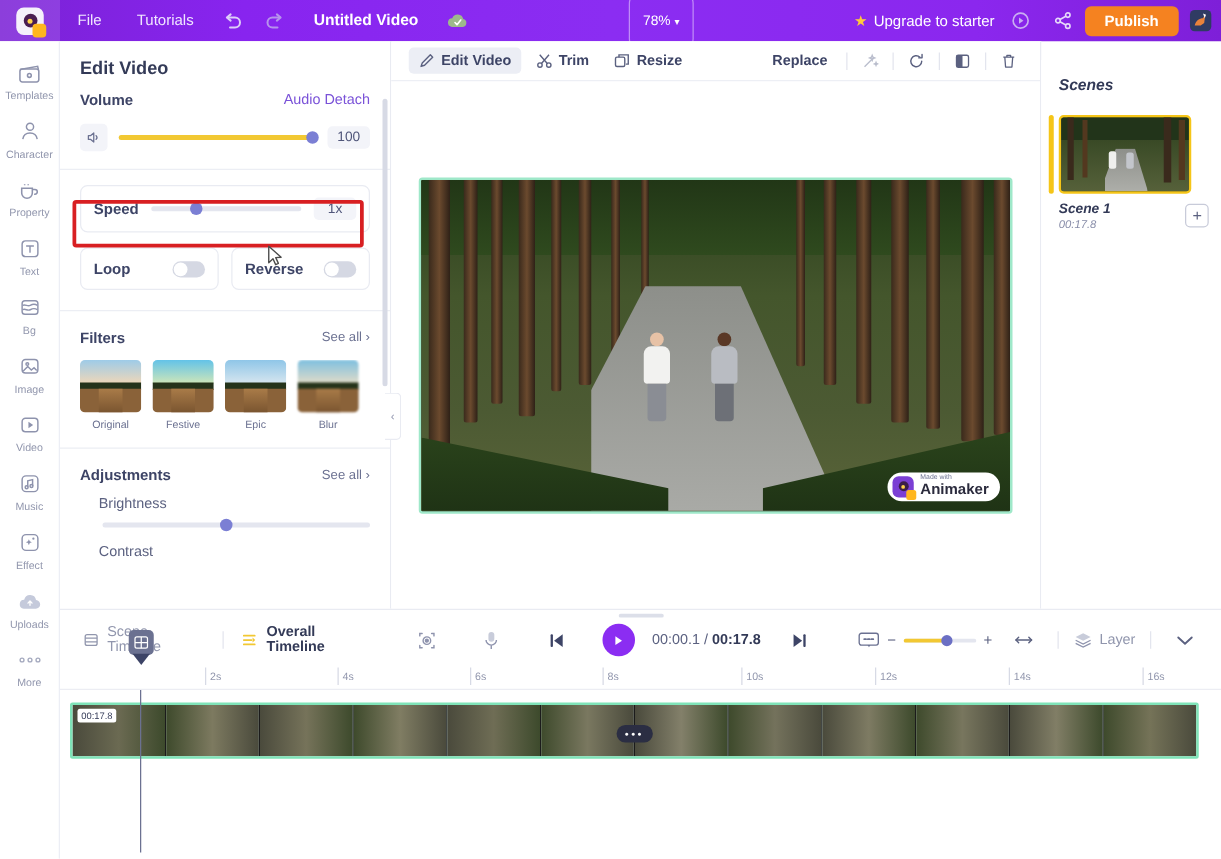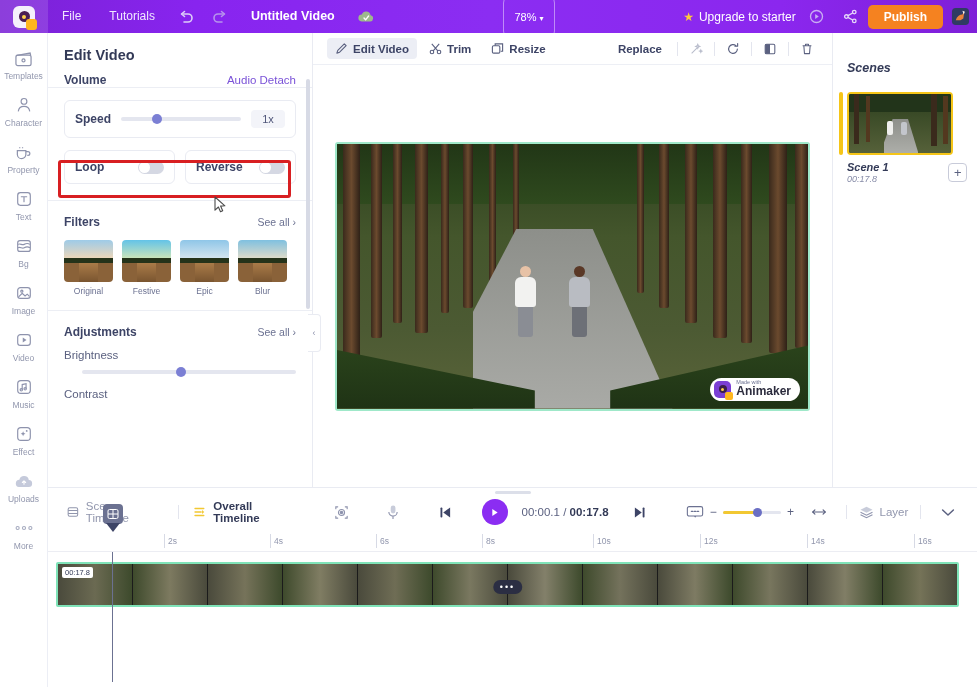--- a/index.html
+++ b/index.html
@@ -110,21 +110,21 @@
   .filt-img { width:49px;height:42px;border-radius:4px; position:relative; overflow:hidden;
       background: linear-gradient(#bfe6f7 0%, #dfeef7 30%, #2d3a1c 46%, #7a5a36 60%, #96apx 100%); }
   .filt-cap { font-size:8.5px; color:#6b7191; text-align:center; margin-top:4px; }
   .sky { position:absolute;left:0;top:0;width:100%;height:45%; }
   .dk  { position:absolute;left:0;top:42%;width:100%;height:14%; background:#25331a;}
   .dock{ position:absolute;left:0;top:54%;width:100%;height:46%; background:#8a6239;}
   .dock::after{content:"";position:absolute;left:30%;top:0;width:40%;height:100%;
       background:linear-gradient(#a97b48,#7a5530);}
 
   .adj-slider-row { margin-top: 10px; }
-  .adj-name { font-size: 11.5px; color: #5b6180; }
+  .adj-name { font-size: 11.5px; color: #5b6180; margin-left: 15px; }
   .adj-track { position:relative; height:4px;border-radius:2px;background:#e4e6ef;
      margin: 9px 16px 0 34px; }
 
   .panel-scroll {
     position:absolute; right:2px; top:46px; width:4px; height:230px;
     background:#d7dae5; border-radius:2px;
   }
   .collapse-btn {
     position:absolute; left:308px; top:314px; width:13px; height:38px;
     background:#fff; border:1px solid #e9ebf2; border-left:none;
@@ -431,20 +431,33 @@
     </div>
   </div>
 
   <div class="panel">
     <div class="panel-title">Edit Video</div>
 
     <div class="sec">
       <div class="row-head">
         <div class="lbl">Volume</div>
         <div class="lnk">Audio Detach</div>
+      </div>
+      <div class="vol-row">
+        <div class="spk">
+          <svg width="12" height="12" viewBox="0 0 14 14" fill="none" stroke="#6b7191" stroke-width="1.2">
+              <path d="M2 5.2h2.2L7 2.8v8.4L4.2 8.8H2z" stroke-linejoin="round"></path>
+              <path d="M9.2 5.2a2.6 2.6 0 0 1 0 3.6" stroke-linecap="round"></path>
+            </svg>
+        </div>
+        <div class="track">
+          <div class="fill" style="width:100%"></div>
+          <div class="knob" style="left:calc(100% - 8px)"></div>
+        </div>
+        <div class="numbox">100</div>
       </div>
     </div>
     <div class="divider"></div>
 
     <div class="speed-card">
       <div class="lbl">Speed</div>
       <div class="track">
         <div class="knob" style="left:26%"></div>
       </div>
       <div class="numbox">1x</div>

